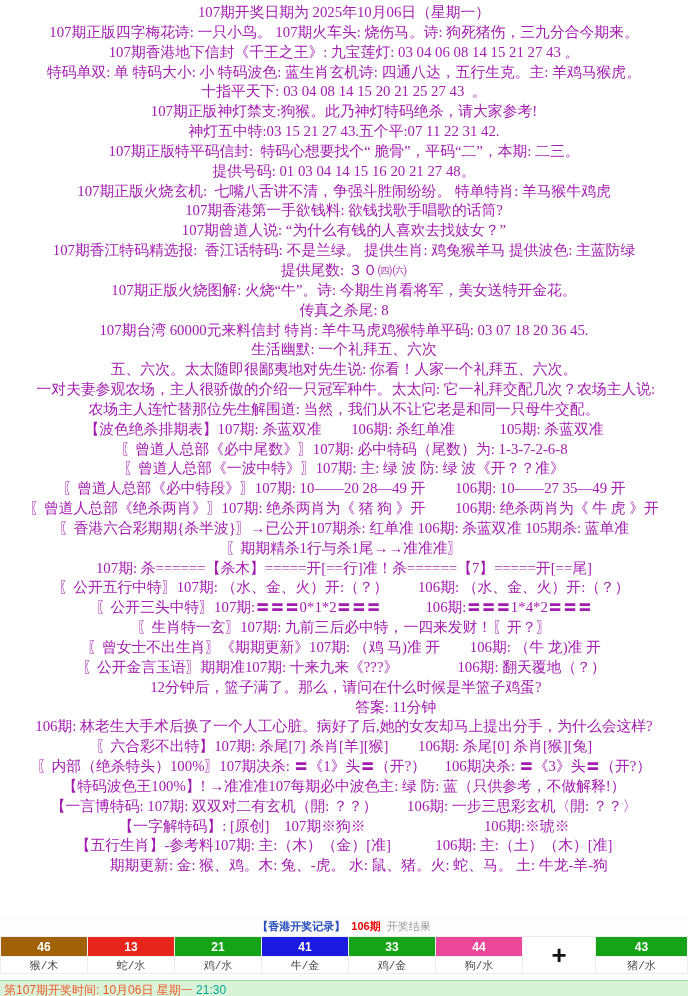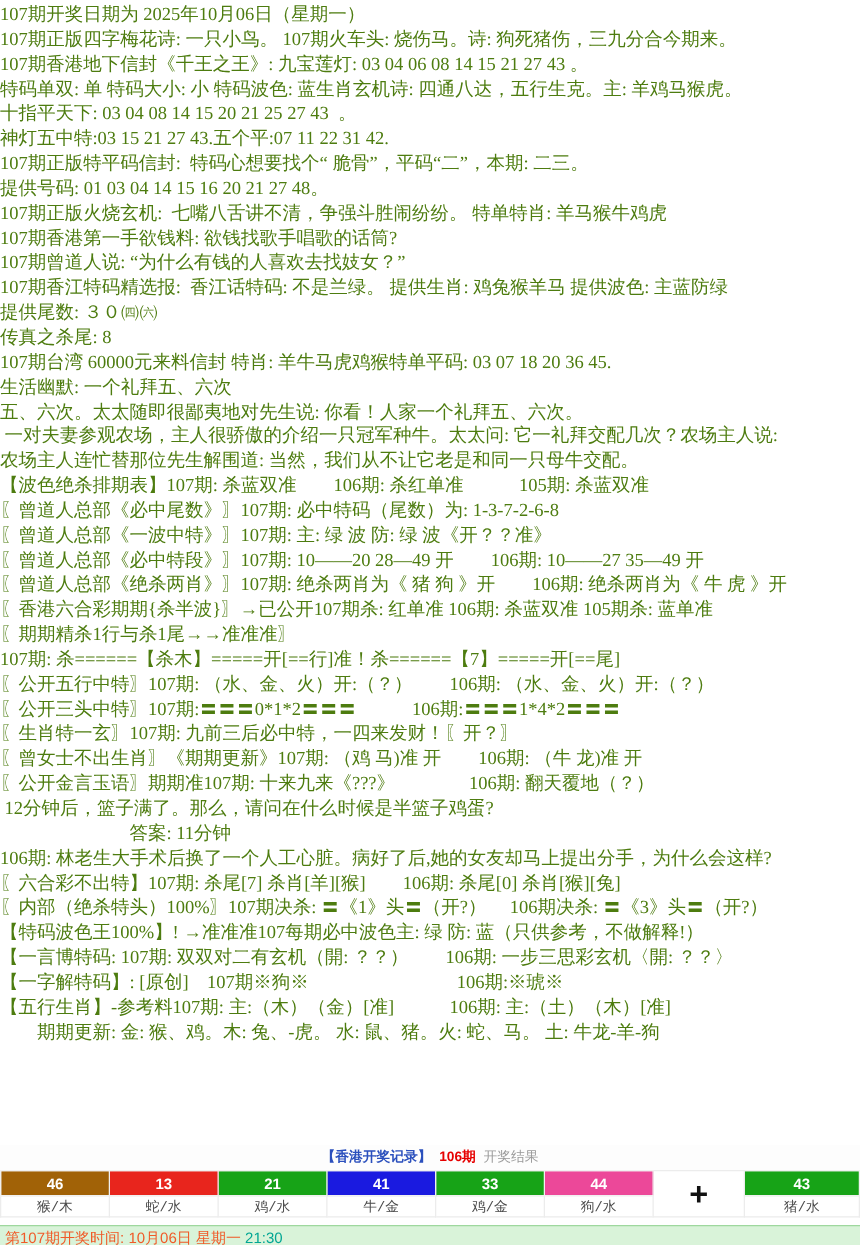--- a/index.html
+++ b/index.html
@@ -1,21 +1,21 @@
 <!DOCTYPE html>
 <html><head>
 <meta charset="utf-8">
 <style>
   html,body{margin:0;padding:0;}
   body{background:#ffffff;}
   .page{width:688px;height:996px;position:relative;overflow:hidden;background:#fff;
         font-family:"Liberation Serif","DejaVu Serif",serif;color:#000;}
   .text-lines{padding-top:3px;}
   .tl{height:19.85px;line-height:19.85px;white-space:pre;overflow:hidden;
-      font-size:14.8px;color:#4d7c0f;}
+      font-size:14.8px;color:#a21caf;text-align:center;}
   
   .results{position:absolute;left:0;top:916px;width:688px;background:#fff;}
   .res-header{height:20px;line-height:20px;text-align:center;font-size:11px;
               font-family:"Liberation Sans","DejaVu Sans",sans-serif;background:#fdfdfd;}
   .res-header .t1{color:#2b50bd;font-weight:bold;}
   .res-header .t2{color:#e60000;font-weight:bold;margin:0 3px;}
   .res-header .t3{color:#9a9a9a;}
   .res-table{table-layout:fixed;width:688px;border-collapse:collapse;
              font-family:"Liberation Sans","DejaVu Sans",sans-serif;}
   .res-table td{padding:0;}
@@ -34,28 +34,30 @@
 <body>
 
 <div class="page">
 
   <div class="text-lines">
       <div class="tl">107期开奖日期为 2025年10月06日（星期一）</div>
       <div class="tl">107期正版四字梅花诗: 一只小鸟。 107期火车头: 烧伤马。诗: 狗死猪伤，三九分合今期来。</div>
       <div class="tl">107期香港地下信封《千王之王》: 九宝莲灯: 03 04 06 08 14 15 21 27 43 。</div>
       <div class="tl">特码单双: 单 特码大小: 小 特码波色: 蓝生肖玄机诗: 四通八达，五行生克。主: 羊鸡马猴虎。</div>
       <div class="tl">十指平天下: 03 04 08 14 15 20 21 25 27 43  。</div>
+      <div class="tl">107期正版神灯禁支:狗猴。此乃神灯特码绝杀，请大家参考!</div>
       <div class="tl">神灯五中特:03 15 21 27 43.五个平:07 11 22 31 42.</div>
       <div class="tl">107期正版特平码信封:  特码心想要找个“ 脆骨”，平码“二”，本期: 二三。</div>
       <div class="tl">提供号码: 01 03 04 14 15 16 20 21 27 48。</div>
       <div class="tl">107期正版火烧玄机:  七嘴八舌讲不清，争强斗胜闹纷纷。 特单特肖: 羊马猴牛鸡虎</div>
       <div class="tl">107期香港第一手欲钱料: 欲钱找歌手唱歌的话筒?</div>
       <div class="tl">107期曾道人说: “为什么有钱的人喜欢去找妓女？”</div>
       <div class="tl">107期香江特码精选报:  香江话特码: 不是兰绿。 提供生肖: 鸡兔猴羊马 提供波色: 主蓝防绿</div>
       <div class="tl">提供尾数: ３０㈣㈥</div>
+      <div class="tl">107期正版火烧图解: 火烧“牛”。诗: 今期生肖看将军，美女送特开金花。</div>
       <div class="tl">传真之杀尾: 8</div>
       <div class="tl">107期台湾 60000元来料信封 特肖: 羊牛马虎鸡猴特单平码: 03 07 18 20 36 45.</div>
       <div class="tl">生活幽默: 一个礼拜五、六次</div>
       <div class="tl">五、六次。太太随即很鄙夷地对先生说: 你看！人家一个礼拜五、六次。</div>
       <div class="tl"> 一对夫妻参观农场，主人很骄傲的介绍一只冠军种牛。太太问: 它一礼拜交配几次？农场主人说:</div>
       <div class="tl">农场主人连忙替那位先生解围道: 当然，我们从不让它老是和同一只母牛交配。</div>
       <div class="tl">【波色绝杀排期表】107期: 杀蓝双准　　106期: 杀红单准　　　105期: 杀蓝双准</div>
       <div class="tl">〖曾道人总部《必中尾数》〗107期: 必中特码（尾数）为: 1-3-7-2-6-8</div>
       <div class="tl">〖曾道人总部《一波中特》〗107期: 主: 绿 波 防: 绿 波《开？？准》</div>
       <div class="tl">〖曾道人总部《必中特段》〗107期: 10——20 28—49 开　　106期: 10——27 35—49 开</div>

